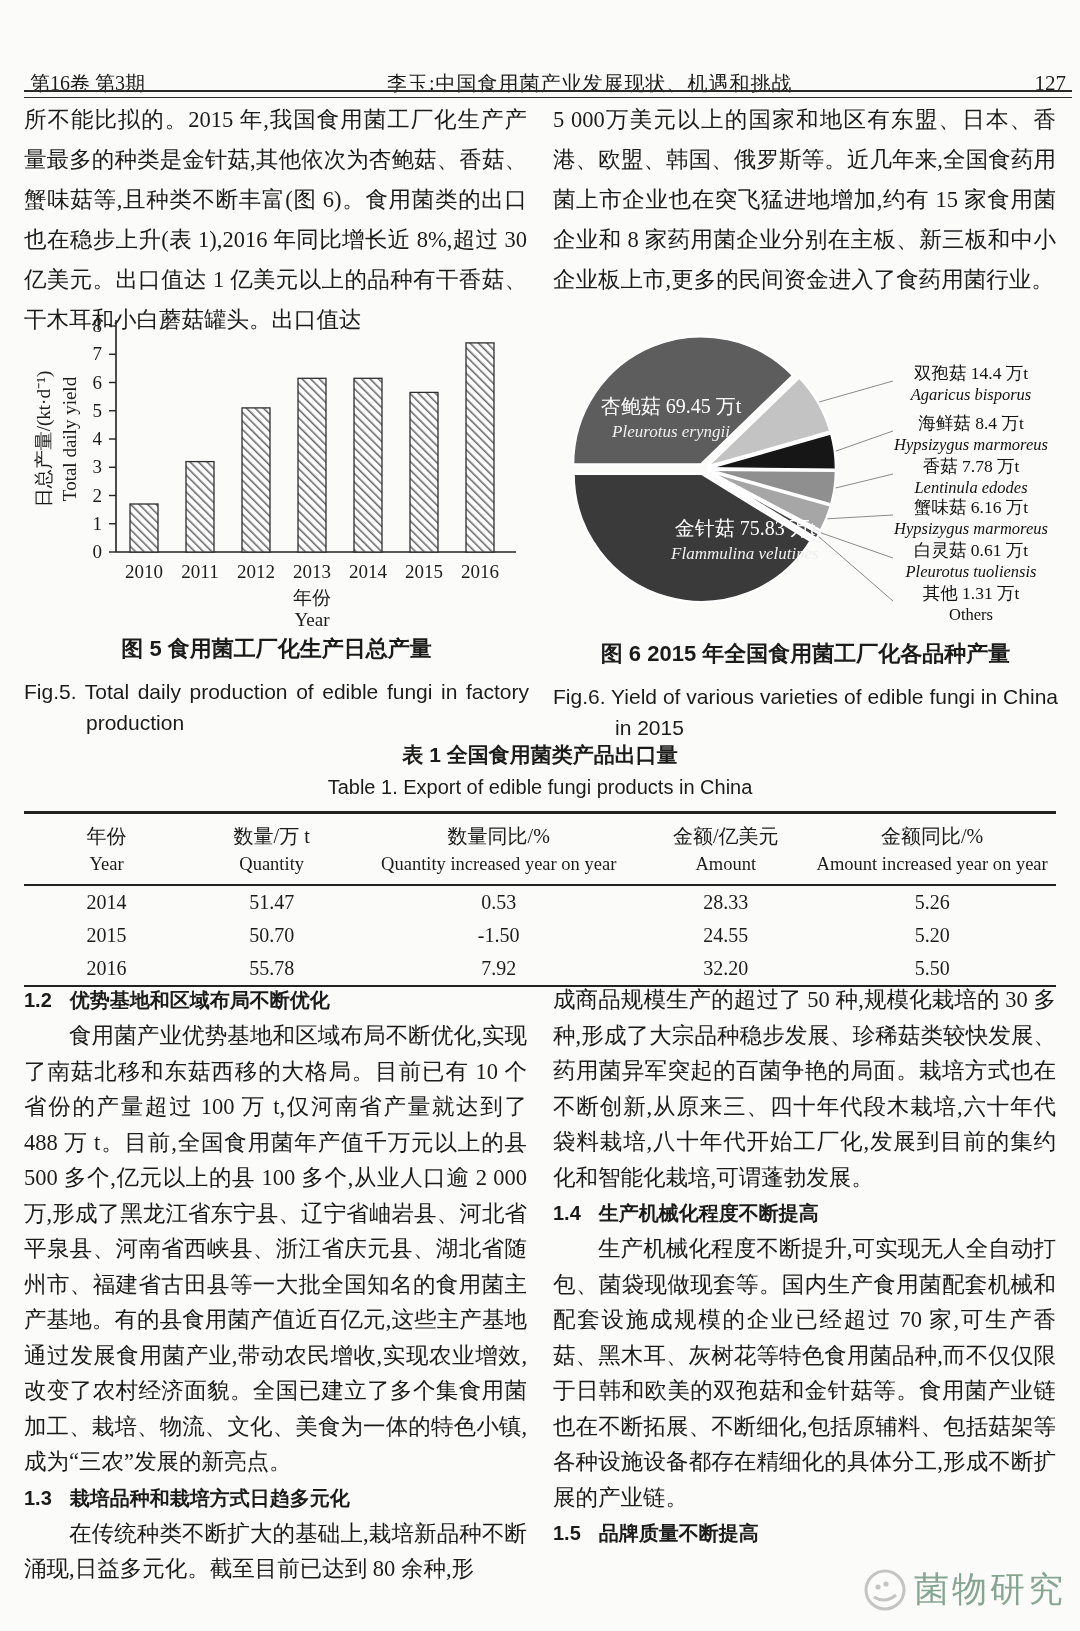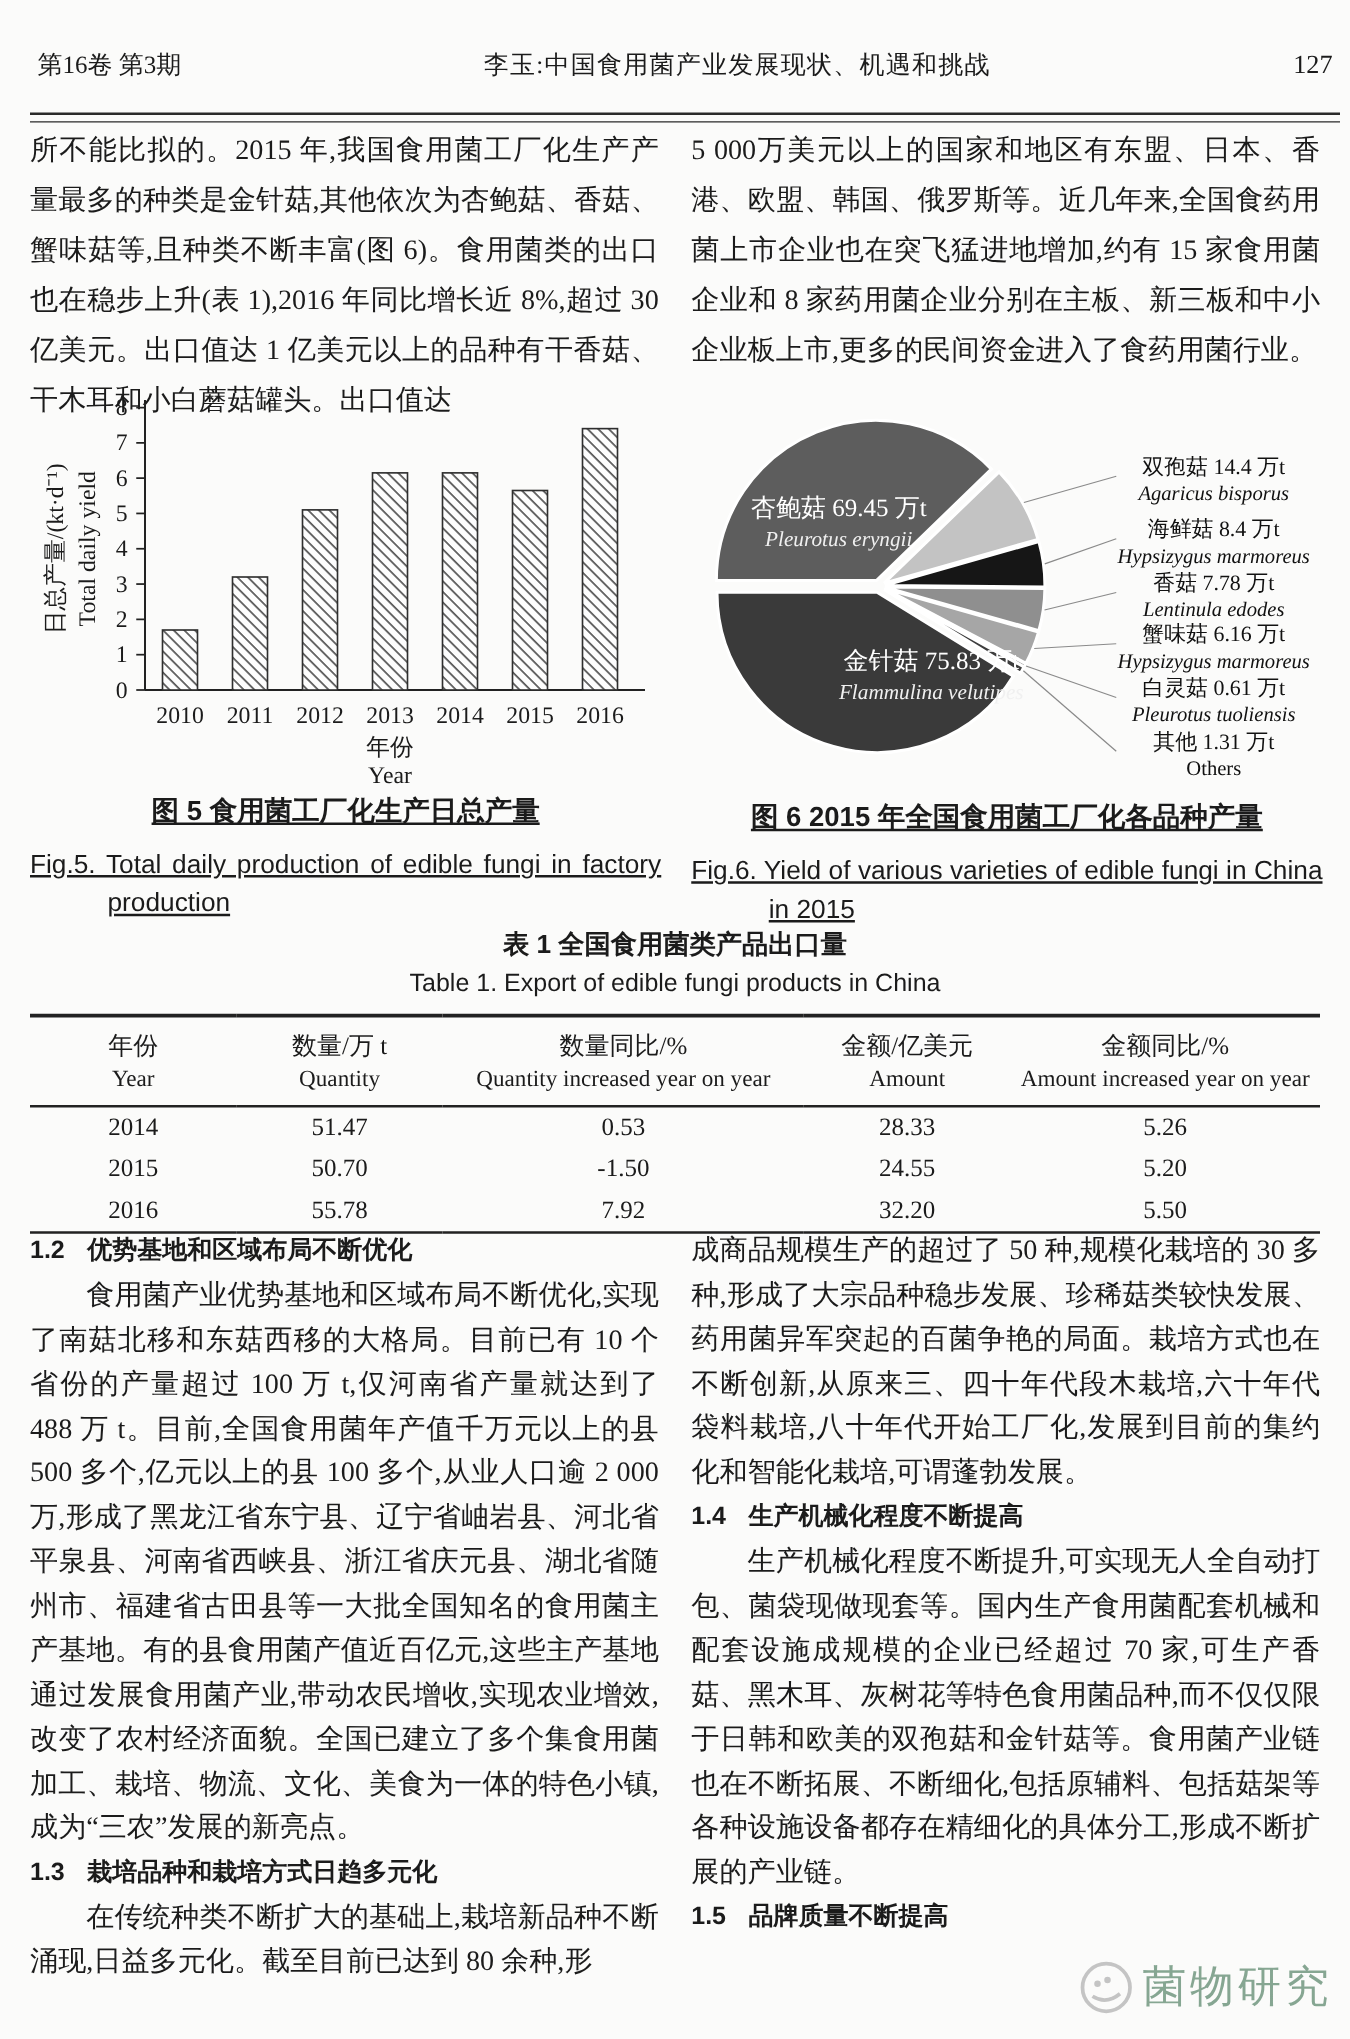--- a/index.html
+++ b/index.html
@@ -1,20 +1,20 @@
 <!DOCTYPE html>
 <html><head>
 <meta charset="utf-8">
 <style>
   html,body{margin:0;padding:0;background:#e8e8e8;}
   .page{position:relative;width:1080px;height:1631px;margin:0 auto;background:#fbfbfa;
         font-family:"Liberation Serif",serif;color:#1b1b1b;overflow:hidden;padding-left:16px;}
   
   .hdr{position:absolute;top:38px;left:30px;right:30px;display:flex;justify-content:space-between;align-items:baseline;font-size:20px;}
-  .hdr .t{letter-spacing:1px;}
+  .hdr .t{letter-spacing:1px;margin-top:32px;}
   .hdr .pg{font-size:21px;}
   .rule2{position:absolute;top:90px;left:24px;right:24px;height:5px;border-top:2.5px solid #2a2a2a;border-bottom:1.5px solid #2a2a2a;}
   
   .cols{position:absolute;left:24px;width:1032px;display:flex;gap:26px;}
   .col{width:503px;}
   .top-cols{top:100px;}
   .bot-cols{top:982px;}
   .para{font-size:22.5px;text-align:justify;overflow-wrap:break-word;margin:0;}
   .top-cols .para{line-height:40px;}
   .bot-cols .para{line-height:35.5px;}
@@ -25,21 +25,21 @@
   .fig-bar{position:absolute;left:24px;top:314px;width:505px;height:316px;}
   .fig-pie{position:absolute;left:553px;top:317px;width:515px;height:308px;}
   .ytick,.xtick{font-size:19px;fill:#1b1b1b;font-family:"Liberation Serif",serif;}
   .axis-cn,.axis-en{font-size:19px;fill:#1b1b1b;font-family:"Liberation Serif",serif;}
   .pie-in-cn{font-size:20px;fill:#ffffff;font-family:"Liberation Serif",serif;}
   .pie-in-latin{font-size:17px;fill:#f0f0f0;font-style:italic;font-family:"Liberation Serif",serif;}
   .pie-out-cn{font-size:17.5px;fill:#111;font-family:"Liberation Serif",serif;}
   .pie-out-latin{font-size:16.5px;fill:#111;font-style:italic;font-family:"Liberation Serif",serif;}
   .pie-out-latin.roman{font-style:normal;}
   
-  .cap{position:absolute;width:505px;text-decoration:underline;}
+  .cap{position:absolute;width:505px;}
   .cap5{left:24px;top:634px;}
   .cap6{left:553px;top:639px;}
   .cap-cn{font-family:"Liberation Sans",sans-serif;font-weight:bold;font-size:22px;text-align:center;margin:0 0 12px 0;}
   .cap-en{font-family:"Liberation Sans",sans-serif;font-size:21px;line-height:31px;text-align:justify;
           padding-left:62px;text-indent:-62px;margin:0;}
   
   .tbl-wrap{position:absolute;top:741px;left:24px;width:1032px;}
   .tbl-cn{font-family:"Liberation Sans",sans-serif;font-weight:bold;font-size:21px;text-align:center;margin:0;}
   .tbl-en{font-family:"Liberation Sans",sans-serif;font-size:20px;text-align:center;margin:7px 0 0 0;}
   table{width:100%;border-collapse:collapse;margin-top:12px;border-top:3px solid #222;border-bottom:2.5px solid #222;}

